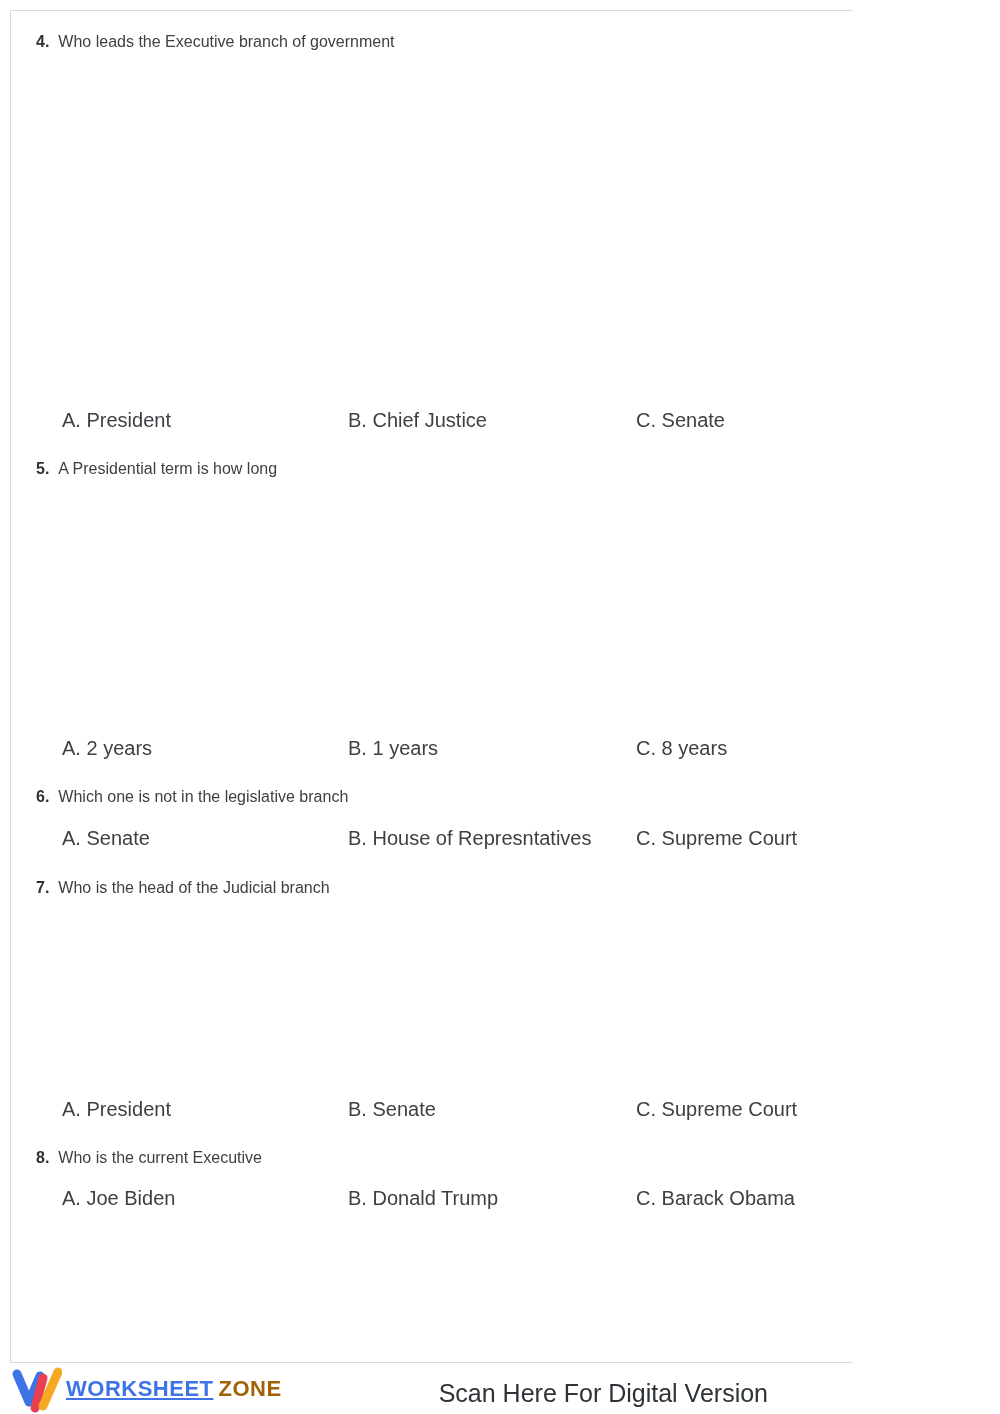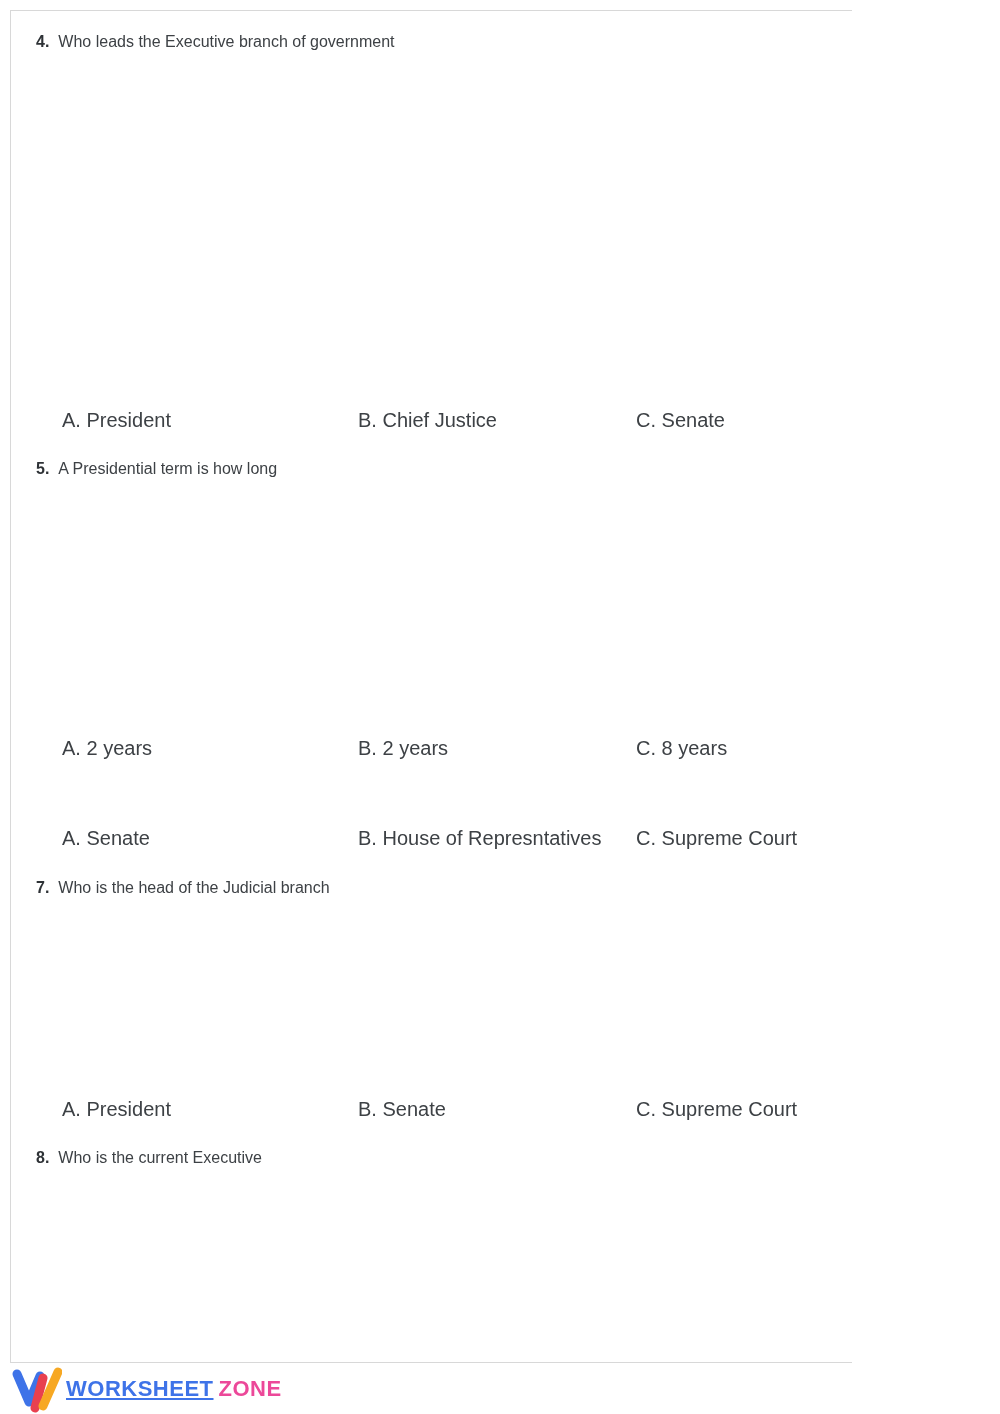--- a/index.html
+++ b/index.html
@@ -10,33 +10,33 @@
   }
   .sheet-border{
     position:absolute;left:10px;top:10px;width:980px;height:1353px;
     box-sizing:border-box;border:1px solid #d8d8d8;background:transparent;
   }
   .q{position:absolute;left:36px;font-size:16px;line-height:22px;color:var(--text);white-space:nowrap;}
   .qnum{font-weight:700;color:#2e3236;margin-right:9px;}
   .opts{position:absolute;left:0;width:100%;height:22px;}
   .opt{position:absolute;font-size:20px;line-height:22px;color:var(--text);white-space:nowrap;}
   .opt.a{left:62px}
-  .opt.b{left:358px}
+  .opt.b{left:348px}
   .opt.c{left:636px}
   .q4{top:31px}  .o4{top:409px}
   .q5{top:458px} .o5{top:737px}
   .q6{top:786px} .o6{top:827px}
   .q7{top:877px} .o7{top:1098px}
   .q8{top:1147px}.o8{top:1187px}
 
   .logo{position:absolute;left:10px;top:1364px;height:50px;display:flex;align-items:center;}
   .logo-mark{width:52px;height:48px;display:block;}
   .brand{font-weight:700;font-size:22px;letter-spacing:0.5px;margin-left:4px;white-space:nowrap;}
   .brand .w1{color:#3e73e8;text-decoration:underline;}
-  .brand .w2{color:#ec4899;margin-left:5px;}
+  .brand .w2{color:#a16207;margin-left:5px;}
   .scan-text{
     position:absolute;right:84px;top:1378px;font-size:25px;line-height:30px;
     color:#2e3338;font-weight:500;white-space:nowrap;
   }
   .qr{
     position:absolute;left:926px;top:1342px;width:74px;height:74px;
     background:#ffffff;box-sizing:border-box;padding:3px;
   }
   .qr svg{width:68px;height:68px;display:block;shape-rendering:crispEdges;}
 </style>
@@ -53,51 +53,60 @@
     <span class="opt a">A. President</span>
     <span class="opt b">B. Chief Justice</span>
     <span class="opt c">C. Senate</span>
   </div>
 
   <div class="q q5">
     <span class="qnum">5.</span><span class="qtext">A Presidential term is how long</span>
   </div>
   <div class="opts o5">
     <span class="opt a">A. 2 years</span>
-    <span class="opt b">B. 2 years</span>
+    <span class="opt b">B. 1 years</span>
     <span class="opt c">C. 8 years</span>
   </div>
 
+  <div class="q q6">
+    <span class="qnum">6.</span><span class="qtext">Which one is not in the legislative branch</span>
+  </div>
   <div class="opts o6">
     <span class="opt a">A. Senate</span>
     <span class="opt b">B. House of Represntatives</span>
     <span class="opt c">C. Supreme Court</span>
   </div>
 
   <div class="q q7">
     <span class="qnum">7.</span><span class="qtext">Who is the head of the Judicial branch</span>
   </div>
   <div class="opts o7">
     <span class="opt a">A. President</span>
     <span class="opt b">B. Senate</span>
     <span class="opt c">C. Supreme Court</span>
   </div>
 
   <div class="q q8">
     <span class="qnum">8.</span><span class="qtext">Who is the current Executive</span>
   </div>
+  <div class="opts o8">
+    <span class="opt a">A. Joe Biden</span>
+    <span class="opt b">B. Donald Trump</span>
+    <span class="opt c">C. Barack Obama</span>
+  </div>
 
   <div class="logo">
     <svg class="logo-mark" viewBox="0 0 52 48" aria-hidden="true">
       <path d="M7 9 L19 37 L30 11" fill="none" stroke="#3E73E8" stroke-width="9" stroke-linecap="round" stroke-linejoin="round"></path>
       <path d="M33 13 L25 43" fill="none" stroke="#E8404F" stroke-width="9" stroke-linecap="round"></path>
       <path d="M33 41 L48 7" fill="none" stroke="#F7A823" stroke-width="9" stroke-linecap="round"></path>
     </svg>
     <span class="brand"><span class="w1">WORKSHEET</span><span class="w2">ZONE</span></span>
   </div>
 
+  <div class="scan-text">Scan Here For Digital Version</div>
 
   <div class="qr">
     <svg id="qr-svg" viewBox="0 0 21 21" aria-hidden="true">
         <path d="M0 0h1v1h-1zM1 0h1v1h-1zM2 0h1v1h-1zM3 0h1v1h-1zM4 0h1v1h-1zM5 0h1v1h-1zM6 0h1v1h-1zM8 0h1v1h-1zM10 0h1v1h-1zM11 0h1v1h-1zM14 0h1v1h-1zM15 0h1v1h-1zM16 0h1v1h-1zM17 0h1v1h-1zM18 0h1v1h-1zM19 0h1v1h-1zM20 0h1v1h-1zM0 1h1v1h-1zM6 1h1v1h-1zM9 1h1v1h-1zM11 1h1v1h-1zM12 1h1v1h-1zM14 1h1v1h-1zM20 1h1v1h-1zM0 2h1v1h-1zM2 2h1v1h-1zM3 2h1v1h-1zM4 2h1v1h-1zM6 2h1v1h-1zM8 2h1v1h-1zM9 2h1v1h-1zM12 2h1v1h-1zM14 2h1v1h-1zM16 2h1v1h-1zM17 2h1v1h-1zM18 2h1v1h-1zM20 2h1v1h-1zM0 3h1v1h-1zM2 3h1v1h-1zM3 3h1v1h-1zM4 3h1v1h-1zM6 3h1v1h-1zM10 3h1v1h-1zM11 3h1v1h-1zM12 3h1v1h-1zM14 3h1v1h-1zM16 3h1v1h-1zM17 3h1v1h-1zM18 3h1v1h-1zM20 3h1v1h-1zM0 4h1v1h-1zM2 4h1v1h-1zM3 4h1v1h-1zM4 4h1v1h-1zM6 4h1v1h-1zM8 4h1v1h-1zM10 4h1v1h-1zM12 4h1v1h-1zM14 4h1v1h-1zM16 4h1v1h-1zM17 4h1v1h-1zM18 4h1v1h-1zM20 4h1v1h-1zM0 5h1v1h-1zM6 5h1v1h-1zM9 5h1v1h-1zM10 5h1v1h-1zM11 5h1v1h-1zM14 5h1v1h-1zM20 5h1v1h-1zM0 6h1v1h-1zM1 6h1v1h-1zM2 6h1v1h-1zM3 6h1v1h-1zM4 6h1v1h-1zM5 6h1v1h-1zM6 6h1v1h-1zM8 6h1v1h-1zM10 6h1v1h-1zM12 6h1v1h-1zM14 6h1v1h-1zM15 6h1v1h-1zM16 6h1v1h-1zM17 6h1v1h-1zM18 6h1v1h-1zM19 6h1v1h-1zM20 6h1v1h-1zM8 7h1v1h-1zM9 7h1v1h-1zM11 7h1v1h-1zM1 8h1v1h-1zM2 8h1v1h-1zM4 8h1v1h-1zM5 8h1v1h-1zM6 8h1v1h-1zM8 8h1v1h-1zM9 8h1v1h-1zM11 8h1v1h-1zM12 8h1v1h-1zM13 8h1v1h-1zM16 8h1v1h-1zM18 8h1v1h-1zM20 8h1v1h-1zM2 9h1v1h-1zM4 9h1v1h-1zM7 9h1v1h-1zM9 9h1v1h-1zM10 9h1v1h-1zM13 9h1v1h-1zM15 9h1v1h-1zM16 9h1v1h-1zM17 9h1v1h-1zM19 9h1v1h-1zM0 10h1v1h-1zM1 10h1v1h-1zM3 10h1v1h-1zM5 10h1v1h-1zM6 10h1v1h-1zM8 10h1v1h-1zM10 10h1v1h-1zM11 10h1v1h-1zM13 10h1v1h-1zM14 10h1v1h-1zM17 10h1v1h-1zM18 10h1v1h-1zM20 10h1v1h-1zM1 11h1v1h-1zM4 11h1v1h-1zM7 11h1v1h-1zM9 11h1v1h-1zM11 11h1v1h-1zM12 11h1v1h-1zM15 11h1v1h-1zM16 11h1v1h-1zM19 11h1v1h-1zM0 12h1v1h-1zM2 12h1v1h-1zM3 12h1v1h-1zM5 12h1v1h-1zM6 12h1v1h-1zM7 12h1v1h-1zM10 12h1v1h-1zM12 12h1v1h-1zM13 12h1v1h-1zM14 12h1v1h-1zM16 12h1v1h-1zM18 12h1v1h-1zM19 12h1v1h-1zM20 12h1v1h-1zM7 13h1v1h-1zM8 13h1v1h-1zM10 13h1v1h-1zM13 13h1v1h-1zM15 13h1v1h-1zM17 13h1v1h-1zM18 13h1v1h-1zM0 14h1v1h-1zM1 14h1v1h-1zM2 14h1v1h-1zM3 14h1v1h-1zM4 14h1v1h-1zM5 14h1v1h-1zM6 14h1v1h-1zM8 14h1v1h-1zM9 14h1v1h-1zM12 14h1v1h-1zM14 14h1v1h-1zM15 14h1v1h-1zM17 14h1v1h-1zM18 14h1v1h-1zM20 14h1v1h-1zM0 15h1v1h-1zM6 15h1v1h-1zM8 15h1v1h-1zM10 15h1v1h-1zM11 15h1v1h-1zM13 15h1v1h-1zM16 15h1v1h-1zM18 15h1v1h-1zM19 15h1v1h-1zM0 16h1v1h-1zM2 16h1v1h-1zM3 16h1v1h-1zM4 16h1v1h-1zM6 16h1v1h-1zM9 16h1v1h-1zM10 16h1v1h-1zM12 16h1v1h-1zM13 16h1v1h-1zM14 16h1v1h-1zM16 16h1v1h-1zM17 16h1v1h-1zM20 16h1v1h-1zM0 17h1v1h-1zM2 17h1v1h-1zM3 17h1v1h-1zM4 17h1v1h-1zM6 17h1v1h-1zM8 17h1v1h-1zM9 17h1v1h-1zM11 17h1v1h-1zM14 17h1v1h-1zM15 17h1v1h-1zM18 17h1v1h-1zM19 17h1v1h-1zM20 17h1v1h-1zM0 18h1v1h-1zM2 18h1v1h-1zM3 18h1v1h-1zM4 18h1v1h-1zM6 18h1v1h-1zM10 18h1v1h-1zM12 18h1v1h-1zM13 18h1v1h-1zM15 18h1v1h-1zM16 18h1v1h-1zM17 18h1v1h-1zM19 18h1v1h-1zM0 19h1v1h-1zM6 19h1v1h-1zM8 19h1v1h-1zM9 19h1v1h-1zM10 19h1v1h-1zM13 19h1v1h-1zM14 19h1v1h-1zM16 19h1v1h-1zM18 19h1v1h-1zM0 20h1v1h-1zM1 20h1v1h-1zM2 20h1v1h-1zM3 20h1v1h-1zM4 20h1v1h-1zM5 20h1v1h-1zM6 20h1v1h-1zM9 20h1v1h-1zM11 20h1v1h-1zM12 20h1v1h-1zM14 20h1v1h-1zM16 20h1v1h-1zM17 20h1v1h-1zM19 20h1v1h-1zM20 20h1v1h-1z" fill="#111111"></path>
       </svg>
   </div>
 </div>
 
 </body></html>

